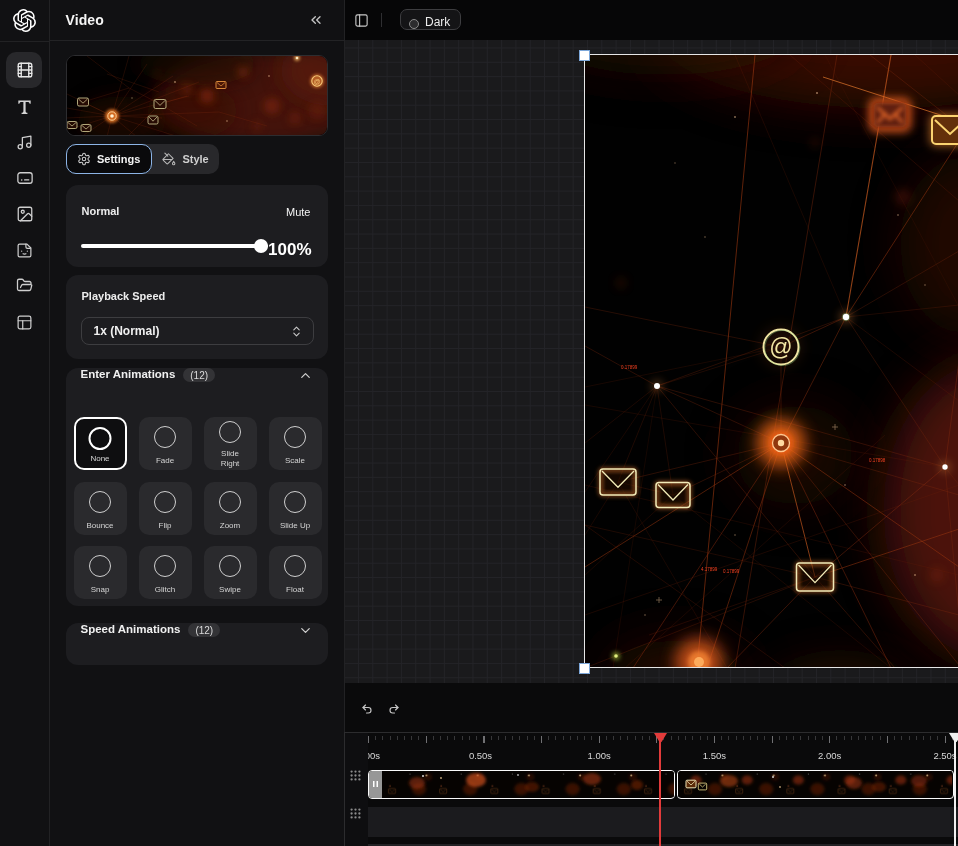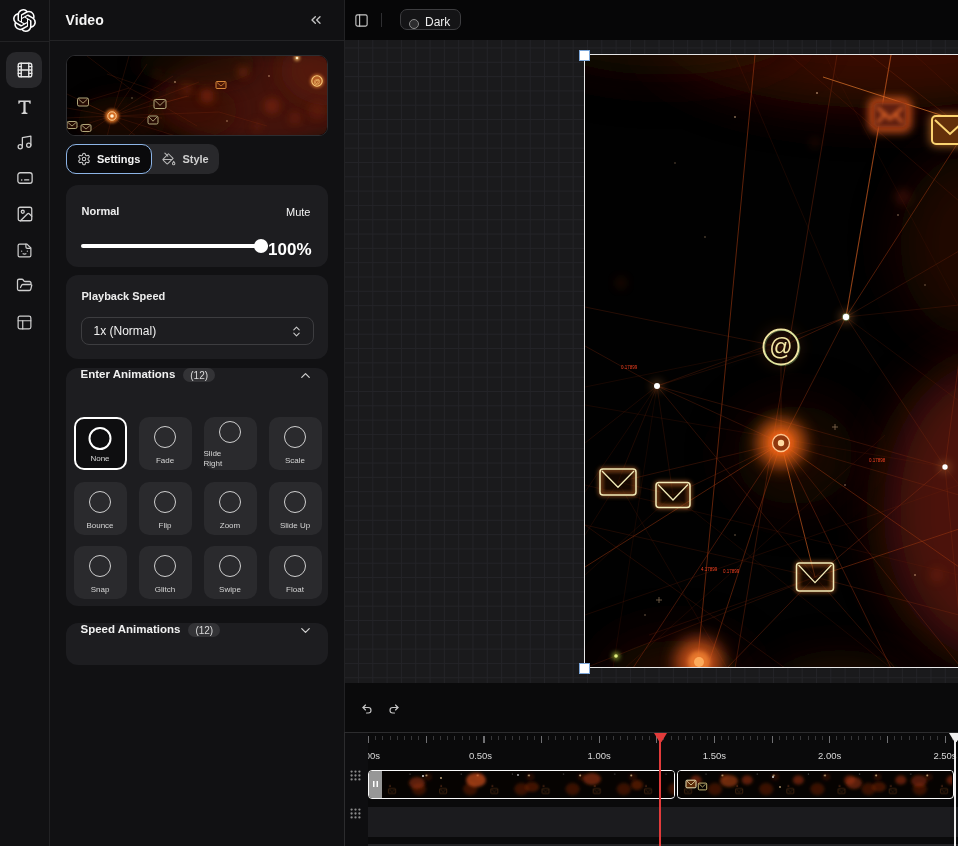--- a/index.html
+++ b/index.html
@@ -23,34 +23,34 @@
 .card{position:absolute;left:16px;width:262px;background:#1d1d20;border-radius:12px;color:#ededed}
 .lab{font-size:11px;font-weight:700;color:#ededed}
 #volcard{top:185px;height:82px}
 #volcard .lab{position:absolute;left:16px;top:20px}
 #volcard .mute{position:absolute;right:17px;top:21px;font-size:11px;font-weight:400;color:#f5f5f5}
 #volcard .track{position:absolute;left:15px;top:59px;width:187px;height:4px;border-radius:2px;background:#fff}
 #volcard .knob{position:absolute;left:188px;top:54px;width:14px;height:14px;border-radius:50%;background:#fff}
 #volcard .pct{position:absolute;right:16px;top:55px;font-size:17px;font-weight:700;color:#fff}
 #speedcard{top:275px;height:84px}
 #speedcard .lab{position:absolute;left:16px;top:15px}
-#speedcard .sel{position:absolute;left:15px;top:42px;width:233px;height:28px;border:1px solid #3d3d40;border-radius:8px;display:flex;align-items:center;color:#f0f0f0;font-size:12px;font-weight:400;padding:0 10px 0 12px}
+#speedcard .sel{position:absolute;left:15px;top:42px;width:233px;height:28px;border:1px solid #3d3d40;border-radius:8px;display:flex;align-items:center;color:#f0f0f0;font-size:12px;font-weight:700;padding:0 10px 0 12px}
 #speedcard .sel .cv{margin-left:auto;color:#c9c9c9}
 .cardhead{position:absolute;left:0;top:0;width:100%;height:42px;display:flex;align-items:flex-start;padding:0 15px}
 .cardhead .ct{font-size:11.5px;font-weight:700;color:#f0f0f0}
 .cardhead .pill{margin-left:8px;background:#333336;border-radius:999px;font-size:10px;padding:1.5px 7px;color:#dcdcdc}
 .cardhead .chev{margin-left:auto;color:#cfcfcf}
 #entercard{top:368px;height:238px}
 #exitcard{top:623px;height:42px}
 .it{position:absolute;width:53px;height:53px;border-radius:10px;background:#2a2a2d}
 .it.on{background:#0e0e10;border:2px solid #fff}
 .it .c{position:absolute;left:50%;top:9px;transform:translateX(-50%);width:22px;height:22px;border-radius:50%;border:1.3px solid #cfcfcf}
 .it.on .c{width:23px;height:23px;border:2.3px solid #fff;top:8px}
 .it .l{position:absolute;left:0;bottom:5px;width:100%;text-align:center;font-size:8px;color:#d5d5d5}
-.it .l2{position:absolute;left:0;bottom:2px;width:100%;font-size:8px;line-height:9.5px;color:#d5d5d5}
+.it .l2{position:absolute;left:0;bottom:2px;width:100%;text-align:center;font-size:8px;line-height:9.5px;color:#d5d5d5}
 .it .cup{top:4px}
 
 #topbar{position:absolute;left:345px;top:0;width:613px;height:40px;background:#060607;color:#c9c9c9}
 #topbar .pl{position:absolute;left:9px;top:13px}
 #topbar .div{position:absolute;left:36px;top:13px;width:1px;height:14px;background:#2e2e31}
 #topbar .pillb{position:absolute;left:55px;top:9px;height:21px;border:1px solid #3d3d40;background:#141416;border-radius:7px;display:flex;align-items:flex-end;gap:6px;padding:0 10px 0 8px;color:#ececec;font-size:12px;font-weight:400}
 #topbar .sw{width:10px;height:10px;border-radius:50%;background:#2c2c2e;border:1.5px solid #8a8a8a}
 #canvas{position:absolute;left:345px;top:40px;width:613px;height:643px;overflow:hidden;background-color:#1a1a1c;background-image:linear-gradient(#232327 1px,transparent 1px),linear-gradient(90deg,#232327 1px,transparent 1px);background-size:14.32px 14.32px;background-position:13px 7.5px}
 #video{position:absolute;left:239px;top:14px;width:374px;height:614px;border-top:1.6px solid #e6e6e6;border-left:1.6px solid #e6e6e6;border-bottom:1.6px solid #e6e6e6;background:#000;overflow:hidden}
 .hdl{position:absolute;width:11px;height:11px;background:#fff;border:1px solid #7da7d9;z-index:5}

